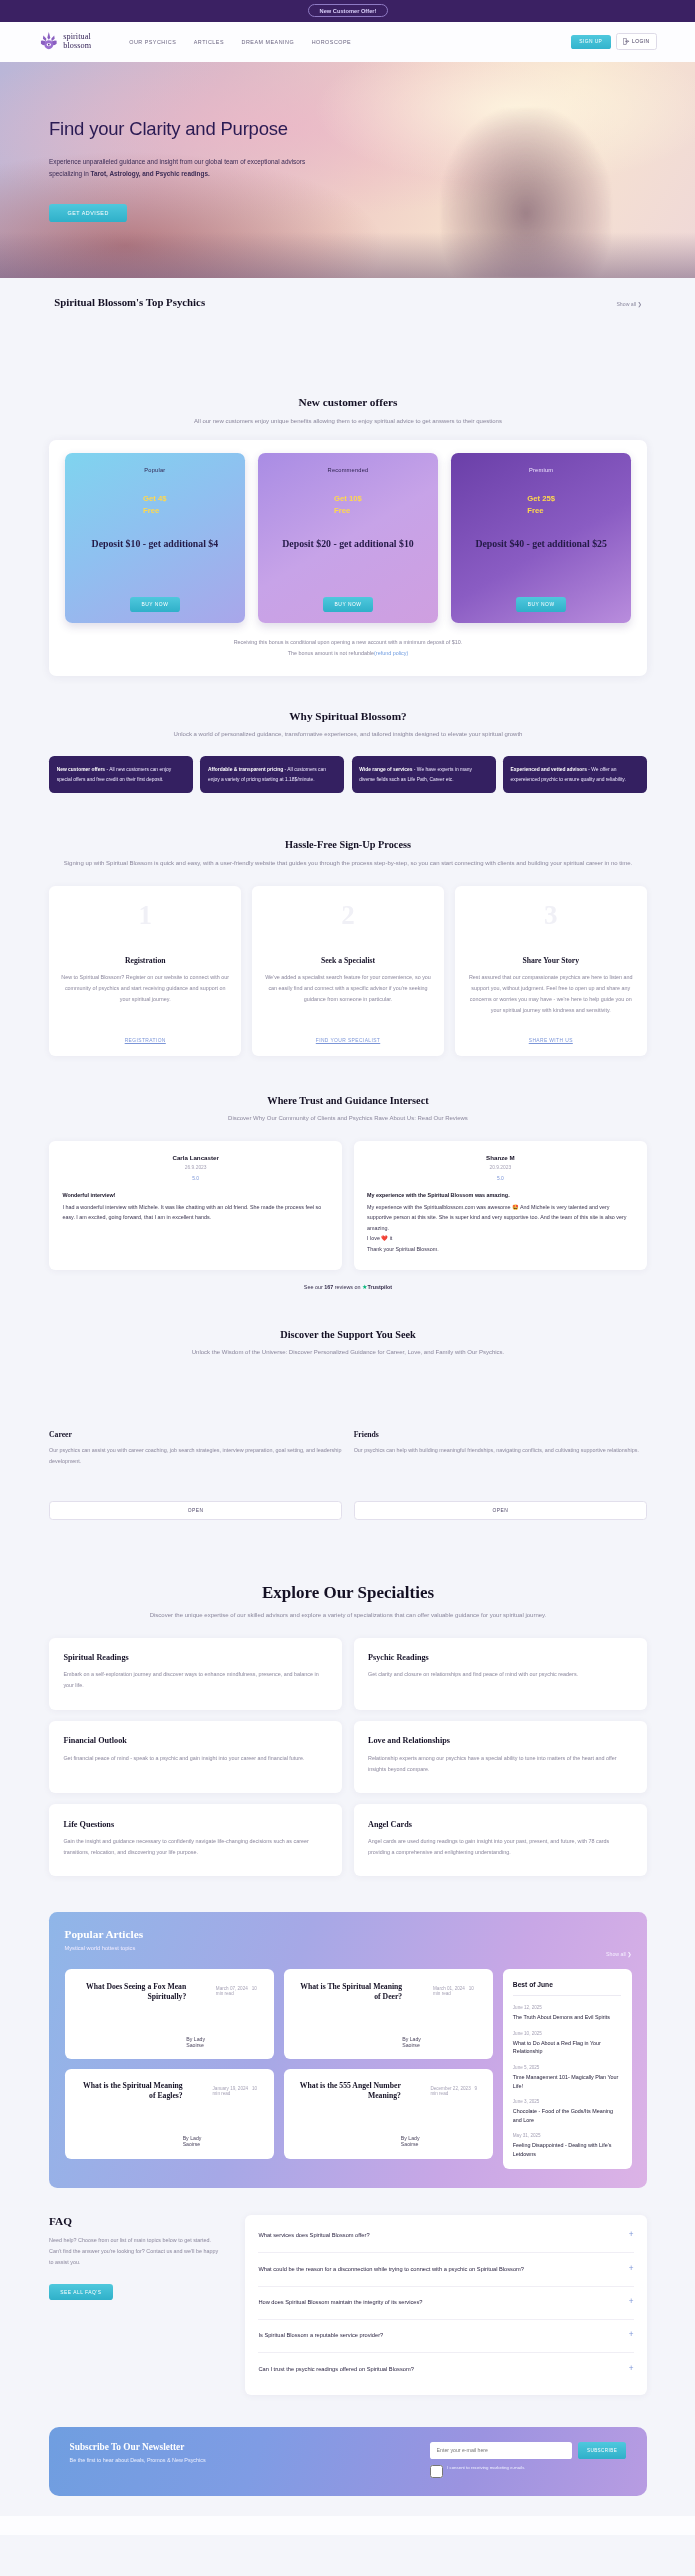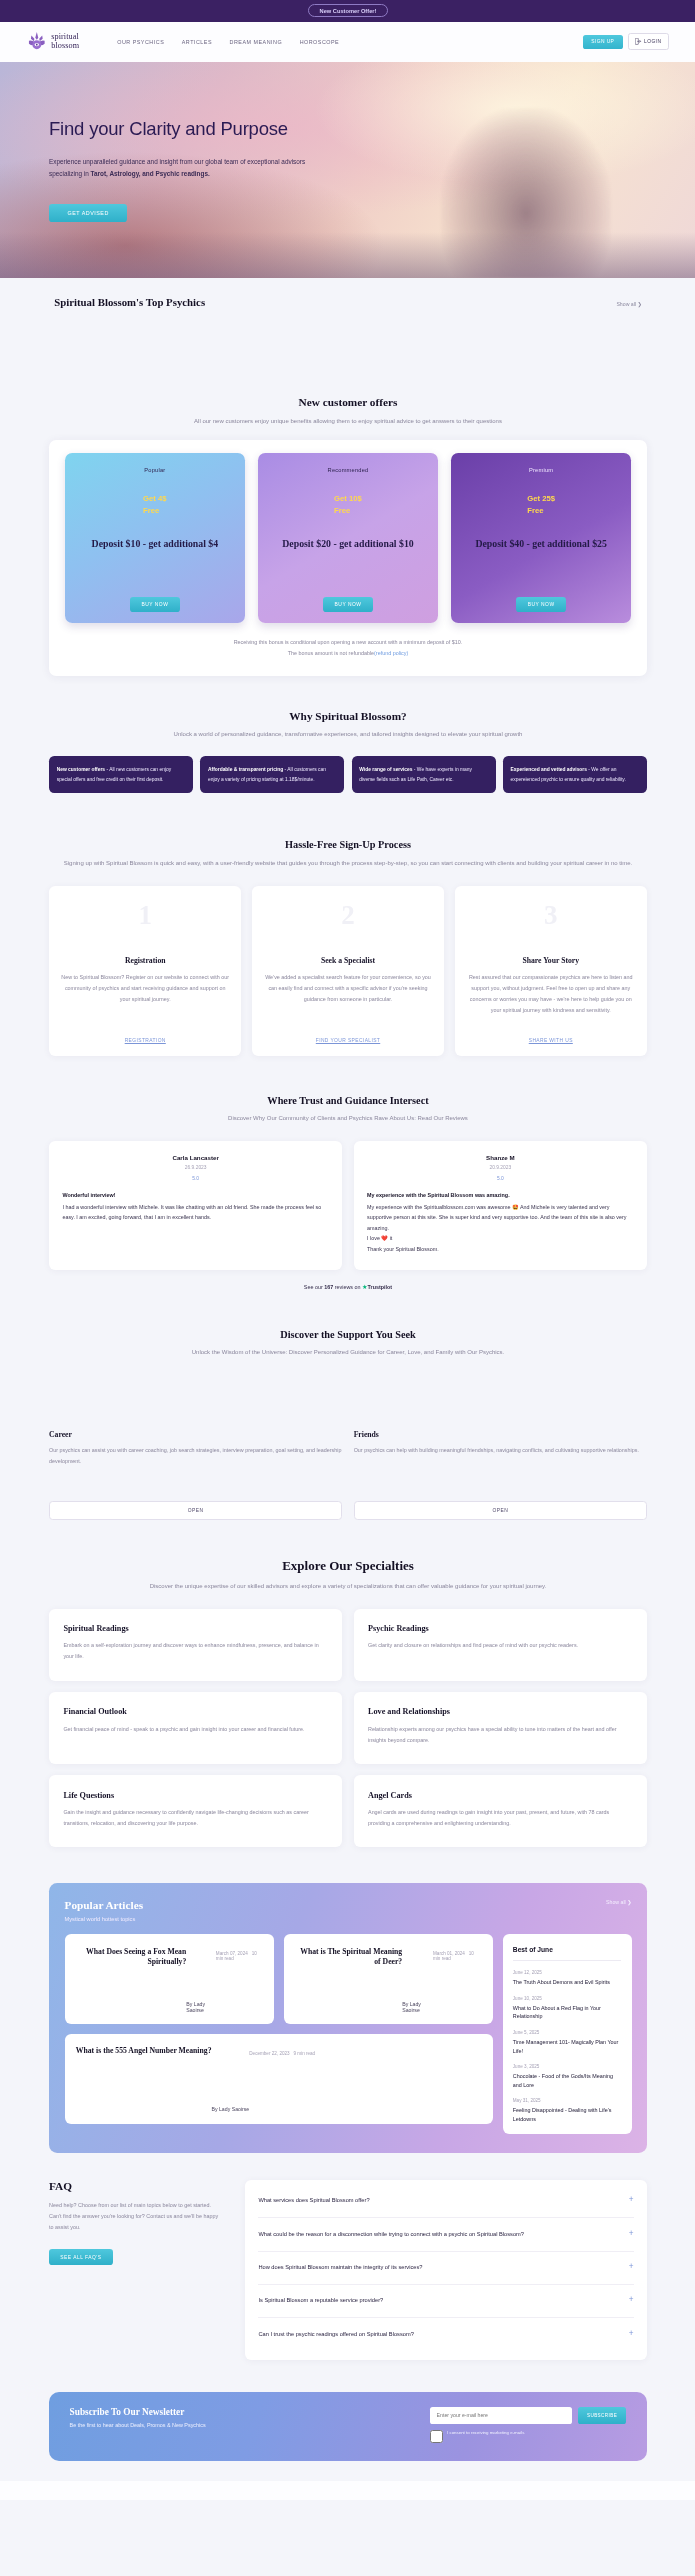--- a/index.html
+++ b/index.html
@@ -25,21 +25,21 @@
     font-size: 5.7px;
     font-weight: bold;
     padding: 2.6px 10.3px;
   }
 
   
   header.site {
     background: #fdfdff;
     height: 40px;
     display: flex; align-items: center;
-    padding: 0 27px;
+    padding: 0 39px;
     position: relative;
   }
   .brand { display: flex; align-items: center; gap: 4.6px; }
   .brand-mark { width: 19.6px; height: 20.6px; }
   .brand-text { line-height: 1.0; }
   .brand-text .l1, .brand-text .l2 {
     font-family: "Liberation Serif", serif;
     font-size: 8.2px; color: #2e1c52; letter-spacing: 0.1px;
   }
   nav.main { display: flex; gap: 17.5px; margin-left: 38px; }
@@ -188,36 +188,36 @@
   .support-card h3 { font-family:"Liberation Serif",serif; font-size: 7.7px; color: #171329; }
   .support-card p { font-size: 5.4px; color: #8b879d; line-height: 2.05; margin-top: 6.2px; min-height: 49px; }
   .btn-open {
     margin-top: 7.2px; background: #fff; border: 0.5px solid #e2dfec; border-radius: 3.6px;
     padding: 5.7px 0; font-size: 4.9px; letter-spacing: 0.5px; color: #514a6b; cursor: pointer;
     text-transform: uppercase;
   }
 
   
   .spec-sec { padding: 17.5px 0 20.6px; }
-  .spec-sec h2 { font-size: 13px; }
+  .spec-sec h2 { font-size: 17px; margin-top: 25px; }
   .spec-grid { display: grid; grid-template-columns: 1fr 1fr; gap: 11.3px; margin-top: 16.5px; }
   .spec-card {
     background: #fff; border-radius: 6.2px; padding: 15.5px 14.4px 17.5px;
     box-shadow: 0 1px 7.2px rgba(60,45,100,.06); min-height: 72px;
   }
   .spec-card h3 { font-family:"Liberation Serif",serif; font-size: 8.2px; color: #171329; }
   .spec-card p { font-size: 5.4px; color: #8b879d; line-height: 2.05; margin-top: 7.2px; }
 
   
   .articles-band {
     margin: 15.5px auto 0; max-width: 598px; border-radius: 8.2px;
     background: linear-gradient(110deg,#8fb6e8 0%, #a6a8e6 38%, #c8a7e6 70%, #dcb3e6 100%);
     padding: 15.5px 15.5px 18.5px;
   }
-  .ab-head { display: flex; align-items: flex-start; }
+  .ab-head { display: flex; align-items: flex-start; flex-direction: column; }
   .ab-head h2 { font-family:"Liberation Serif",serif; font-size: 11.3px; color: #fff; font-weight: bold; }
   .ab-head .sub { font-size: 5.7px; color: #f2ecff; margin-top: 5.2px; }
   .ab-head .showall { color: #f4eeff; margin-left: auto; font-size: 5.2px; }
   .art-layout { display: flex; gap: 9.3px; margin-top: 12.4px; }
   .art-main { flex: 1; display: flex; flex-direction: column; gap: 9.3px; }
   .art-hero {
     background: #fff; border-radius: 6.2px; padding: 13.4px 14.4px 15.5px; min-height: 88px;
     display: flex; flex-direction: column;
   }
   .art-meta { font-size: 4.9px; color: #9a96ab; }
@@ -512,20 +512,25 @@
           <div class="dt"><span>March 07, 2024</span>&nbsp;&nbsp;&nbsp;<span>10 min read</span></div>
         </div>
         <div class="art-sm">
           <h4>What is The Spiritual Meaning of Deer?</h4>
           <div class="by">By Lady Saoirse</div>
           <div class="dt"><span>March 01, 2024</span>&nbsp;&nbsp;&nbsp;<span>10 min read</span></div>
         </div>
       </div>
       <div class="art-row">
         <div class="art-sm">
+          <h4>What is the Spiritual Meaning of Eagles?</h4>
+          <div class="by">By Lady Saoirse</div>
+          <div class="dt"><span>January 19, 2024</span>&nbsp;&nbsp;&nbsp;<span>10 min read</span></div>
+        </div>
+        <div class="art-sm">
           <h4>What is the 555 Angel Number Meaning?</h4>
           <div class="by">By Lady Saoirse</div>
           <div class="dt"><span>December 22, 2023</span>&nbsp;&nbsp;&nbsp;<span>9 min read</span></div>
         </div>
       </div>
     </div>
     <aside class="art-side">
       <h3>Best of June</h3>
       <hr>
       <div class="side-item">

